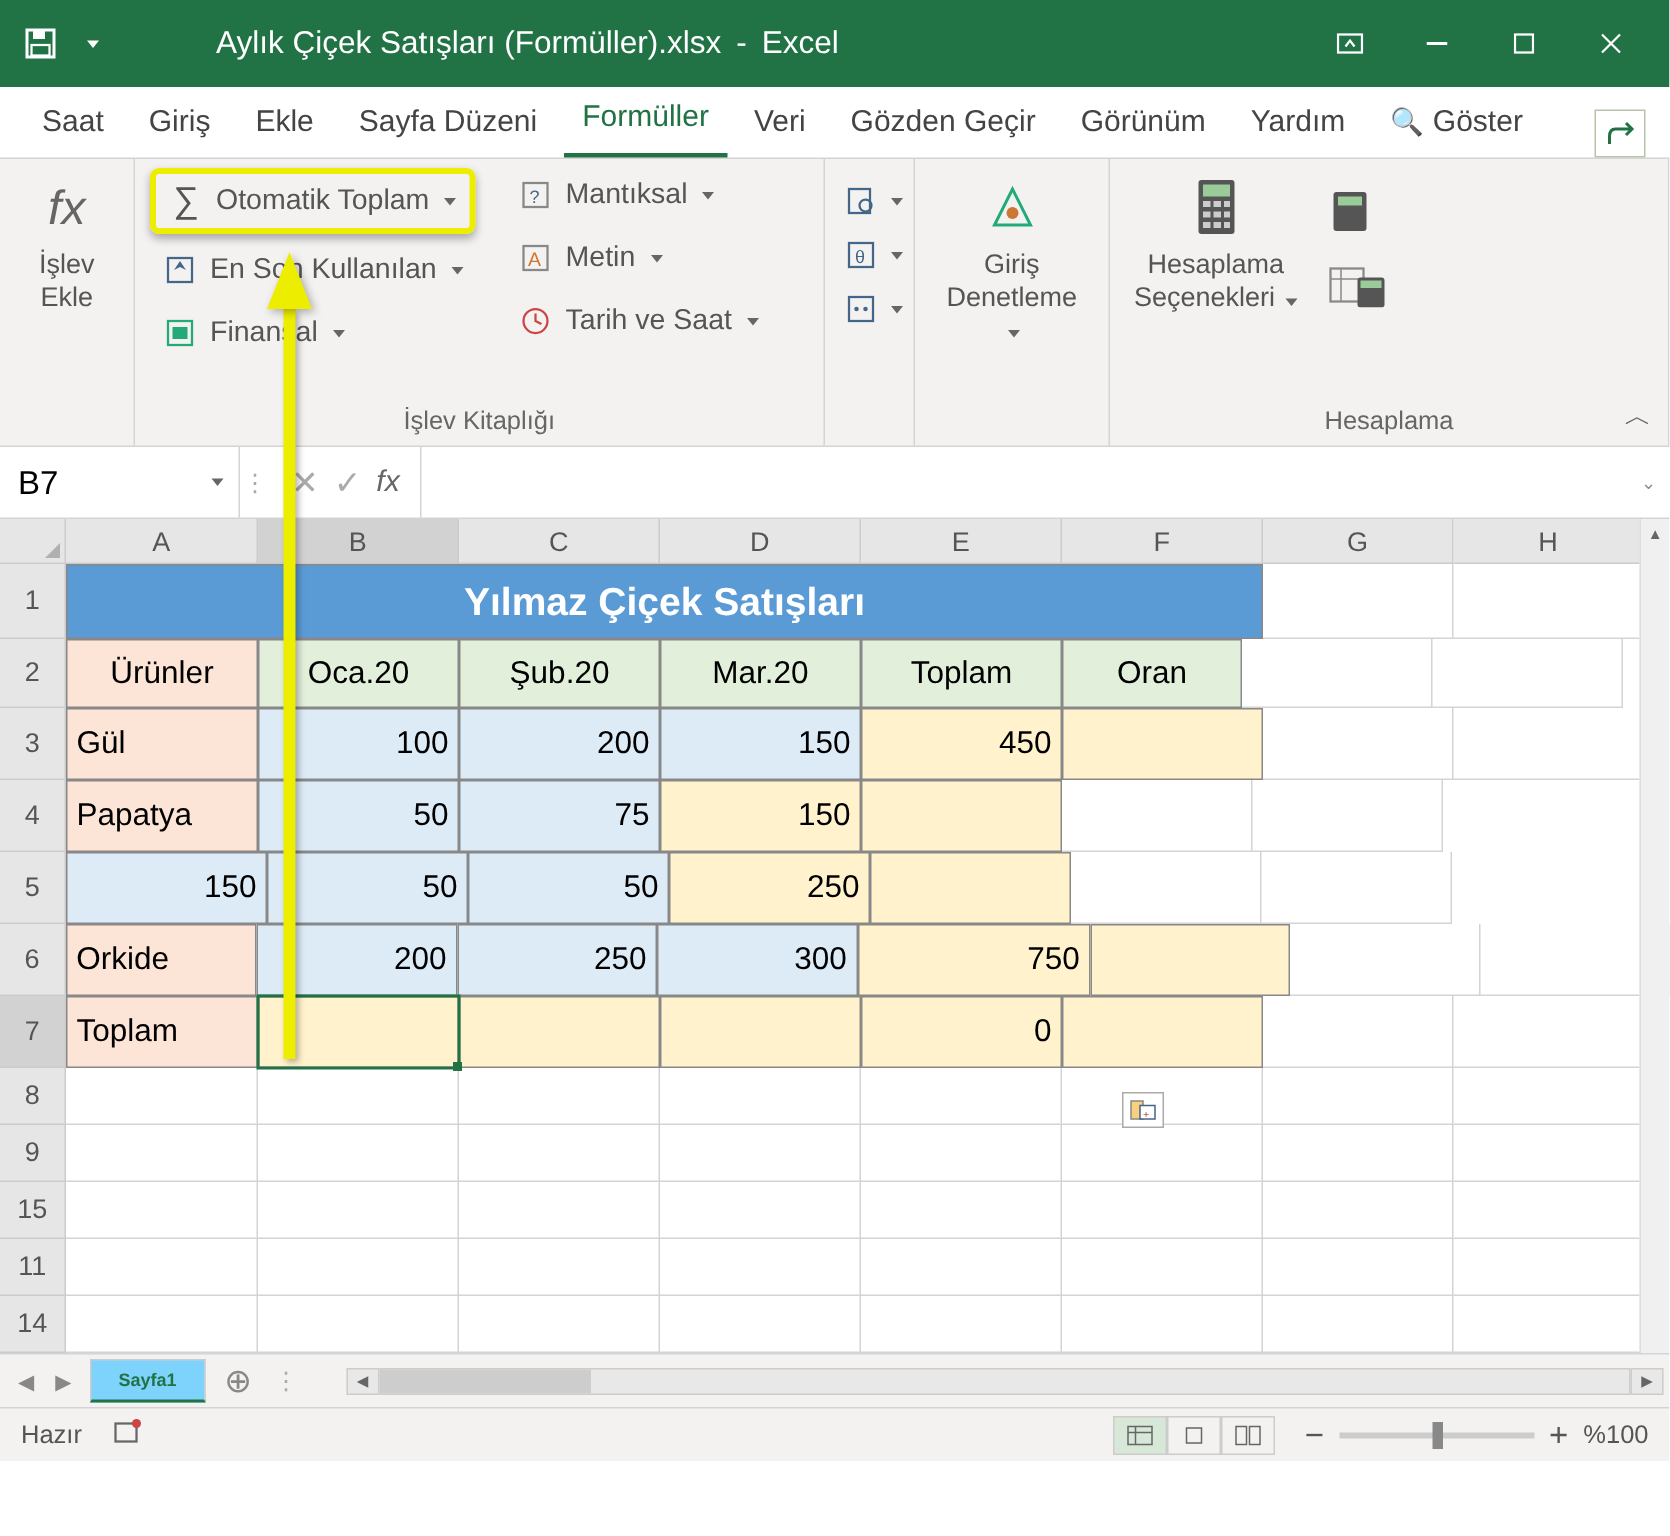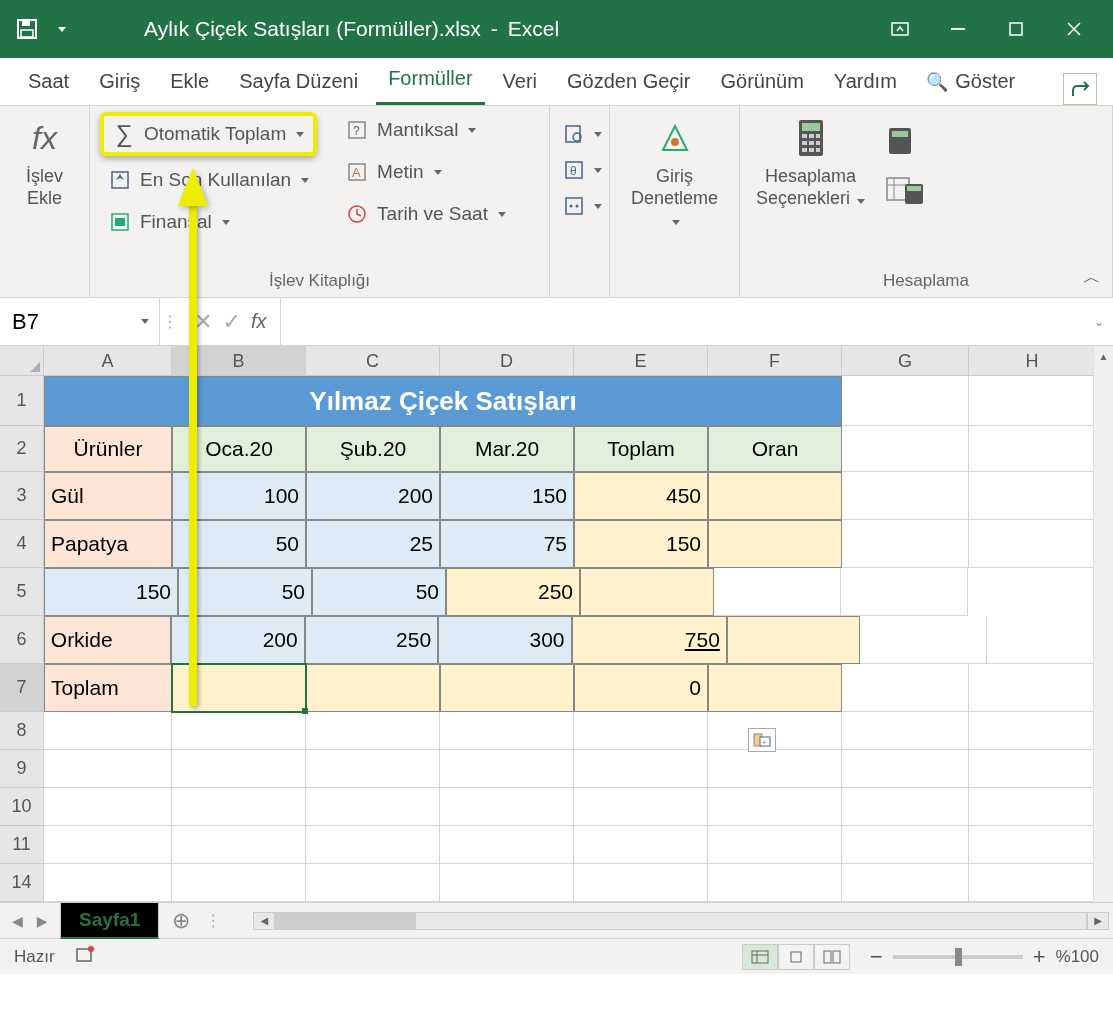--- a/index.html
+++ b/index.html
@@ -49,21 +49,21 @@
 .prod-cell { background:#fce4d6; border:1px solid #888; text-align:left; }
 .data-cell { background:#ddebf7; border:1px solid #888; justify-content:flex-end; }
 .sum-cell { background:#fff2cc; border:1px solid #888; justify-content:flex-end; }
 .oran-cell { background:#fff2cc; border:1px solid #888; }
 .total-row-cell { background:#fff2cc; border:1px solid #888; justify-content:flex-end; }
 .selected-cell { outline:2px solid #217346; outline-offset:-1px; position:relative; }
 .selected-cell::after { content:''; width:6px; height:6px; background:#217346; position:absolute; right:-3px; bottom:-3px; }
 .empty-cell { border-right:1px solid #d4d4d4; border-bottom:1px solid #d4d4d4; }
 .sheet-tabs { height:36px; display:flex; align-items:center; border-top:1px solid #d4d4d4; background:#f3f2f1; }
 .st-nav { width:60px; display:flex; gap:14px; padding:0 12px; color:#888; font-size:14px; }
-.sheet-tab { padding:6px 18px; background:#000000; border:1px solid #ccc; border-bottom:2px solid #217346; color:#217346; font-weight:600; font-size:19px; }
+.sheet-tab { padding:6px 18px; background:#7dd3fc; border:1px solid #ccc; border-bottom:2px solid #217346; color:#217346; font-weight:600; font-size:12px; }
 .sheet-add { width:32px; height:32px; display:flex; align-items:center; justify-content:center; font-size:22px; color:#888; margin-left:6px; }
 .h-scroll { flex:1; display:flex; align-items:center; padding:0 4px; gap:0; margin-left:20px; }
 .h-scroll .track { flex:1; height:18px; background:#e8e8e8; border:1px solid #ccc; position:relative; }
 .h-scroll .thumb { position:absolute; left:0; top:0; height:100%; width:140px; background:#cdcdcd; }
 .h-scroll .arr { width:22px; height:18px; background:#e8e8e8; border:1px solid #ccc; display:flex; align-items:center; justify-content:center; font-size:10px; color:#666; }
 .statusbar { height:36px; background:#f3f2f1; border-top:1px solid #d4d4d4; display:flex; align-items:center; padding:0 14px; font-size:17px; color:#555; }
 .statusbar .views { display:flex; gap:0; margin-left:auto; }
 .view-btn { width:36px; height:26px; border:1px solid #ccc; display:flex; align-items:center; justify-content:center; }
 .zoom { display:flex; align-items:center; gap:10px; margin-left:20px; }
 .zoom-track { width:130px; height:4px; background:#ccc; position:relative; }
@@ -330,40 +330,39 @@
         <div class="empty-cell" style="width: 127px; height: 100%;"></div>
         <div class="empty-cell" style="width: 127px; height: 100%;"></div>
       </div>
       <div class="row" style="height: 46px;">
         <div class="row-h">2</div>
         <div class="cell hdr-cell left" style="width: 128px; height: 100%;">Ürünler</div>
         <div class="cell hdr-cell" style="width: 134px; height: 100%;">Oca.20</div>
         <div class="cell hdr-cell" style="width: 134px; height: 100%;">Şub.20</div>
         <div class="cell hdr-cell" style="width: 134px; height: 100%;">Mar.20</div>
         <div class="cell hdr-cell" style="width: 134px; height: 100%;">Toplam</div>
-        <div class="cell hdr-cell" style="width: 134px; height: 100%;">Oran</div>
+        <div class="cell hdr-cell" style="width: 120px; height: 100%;">Oran</div>
         <div class="empty-cell" style="width: 127px; height: 100%;"></div>
         <div class="empty-cell" style="width: 127px; height: 100%;"></div>
       </div>
       <div class="row" style="height: 48px;">
         <div class="row-h">3</div>
         <div class="cell prod-cell" style="width: 128px; height: 100%;">Gül</div>
         <div class="cell data-cell" style="width: 134px; height: 100%;">100</div>
         <div class="cell data-cell" style="width: 134px; height: 100%;">200</div>
         <div class="cell data-cell" style="width: 134px; height: 100%;">150</div>
         <div class="cell sum-cell" style="width: 134px; height: 100%;">450</div>
         <div class="cell oran-cell" style="width: 134px; height: 100%;"></div>
         <div class="empty-cell" style="width: 127px; height: 100%;"></div>
         <div class="empty-cell" style="width: 127px; height: 100%;"></div>
       </div>
       <div class="row" style="height: 48px;">
         <div class="row-h">4</div>
         <div class="cell prod-cell" style="width: 128px; height: 100%;">Papatya</div>
         <div class="cell data-cell" style="width: 134px; height: 100%;">50</div>
-        <div class="cell data-cell" style="width: 134px; height: 100%;">25</div>
         <div class="cell data-cell" style="width: 134px; height: 100%;">75</div>
         <div class="cell sum-cell" style="width: 134px; height: 100%;">150</div>
         <div class="cell oran-cell" style="width: 134px; height: 100%;"></div>
         <div class="empty-cell" style="width: 127px; height: 100%;"></div>
         <div class="empty-cell" style="width: 127px; height: 100%;"></div>
       </div>
       <div class="row" style="height: 48px;">
         <div class="row-h">5</div>
         <div class="cell data-cell" style="width: 134px; height: 100%;">150</div>
         <div class="cell data-cell" style="width: 134px; height: 100%;">50</div>
@@ -372,21 +371,21 @@
         <div class="cell oran-cell" style="width: 134px; height: 100%;"></div>
         <div class="empty-cell" style="width: 127px; height: 100%;"></div>
         <div class="empty-cell" style="width: 127px; height: 100%;"></div>
       </div>
       <div class="row" style="height: 48px;">
         <div class="row-h">6</div>
         <div class="cell prod-cell" style="width: 128px; height: 100%;">Orkide</div>
         <div class="cell data-cell" style="width: 134px; height: 100%;">200</div>
         <div class="cell data-cell" style="width: 134px; height: 100%;">250</div>
         <div class="cell data-cell" style="width: 134px; height: 100%;">300</div>
-        <div class="cell sum-cell" style="width: 156px; height: 100%; text-decoration: underline;">750</div>
+        <div class="cell sum-cell" style="width: 156px; height: 100%;">750</div>
         <div class="cell oran-cell" style="width: 134px; height: 100%;"></div>
         <div class="empty-cell" style="width: 127px; height: 100%;"></div>
         <div class="empty-cell" style="width: 127px; height: 100%;"></div>
       </div>
       <div class="row" style="height: 48px;">
         <div class="row-h sel">7</div>
         <div class="cell prod-cell" style="width: 128px; height: 100%;">Toplam</div>
         <div class="cell total-row-cell selected-cell" style="width: 134px; height: 100%;"></div>
         <div class="cell total-row-cell" style="width: 134px; height: 100%;"></div>
         <div class="cell total-row-cell" style="width: 134px; height: 100%;"></div>
@@ -411,21 +410,21 @@
         <div class="empty-cell" style="width: 128px; height: 100%;"></div>
         <div class="empty-cell" style="width: 134px; height: 100%;"></div>
         <div class="empty-cell" style="width: 134px; height: 100%;"></div>
         <div class="empty-cell" style="width: 134px; height: 100%;"></div>
         <div class="empty-cell" style="width: 134px; height: 100%;"></div>
         <div class="empty-cell" style="width: 134px; height: 100%;"></div>
         <div class="empty-cell" style="width: 127px; height: 100%;"></div>
         <div class="empty-cell" style="width: 127px; height: 100%;"></div>
       </div>
       <div class="row" style="height: 38px;">
-        <div class="row-h">10</div>
+        <div class="row-h">15</div>
         <div class="empty-cell" style="width: 128px; height: 100%;"></div>
         <div class="empty-cell" style="width: 134px; height: 100%;"></div>
         <div class="empty-cell" style="width: 134px; height: 100%;"></div>
         <div class="empty-cell" style="width: 134px; height: 100%;"></div>
         <div class="empty-cell" style="width: 134px; height: 100%;"></div>
         <div class="empty-cell" style="width: 134px; height: 100%;"></div>
         <div class="empty-cell" style="width: 127px; height: 100%;"></div>
         <div class="empty-cell" style="width: 127px; height: 100%;"></div>
       </div>
       <div class="row" style="height: 38px;">

